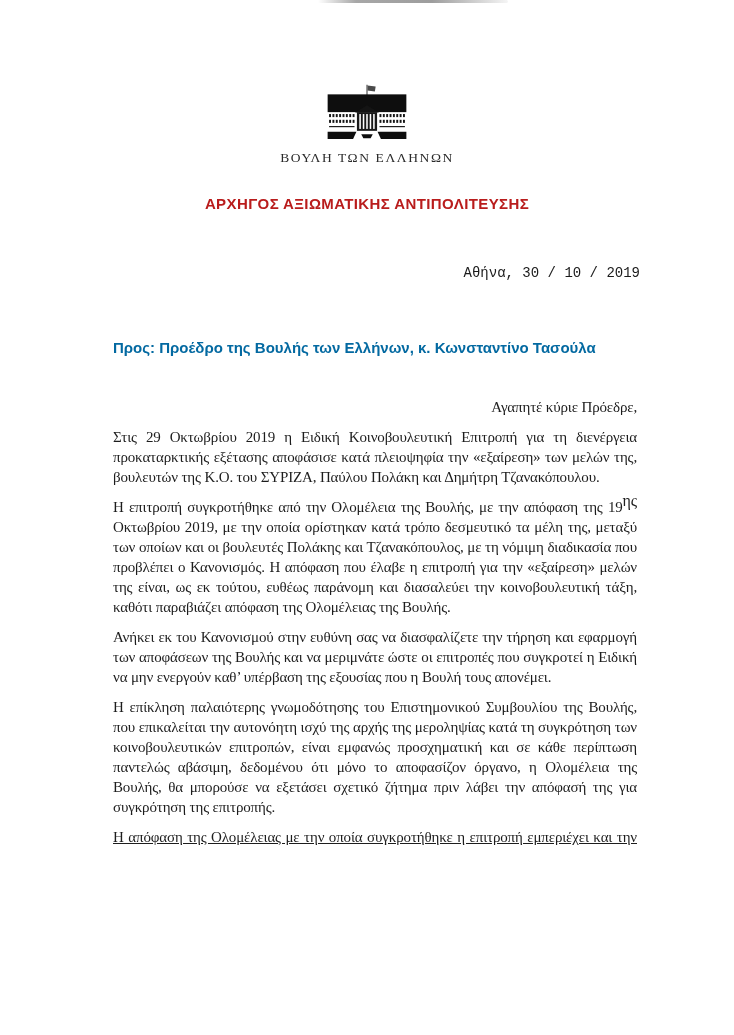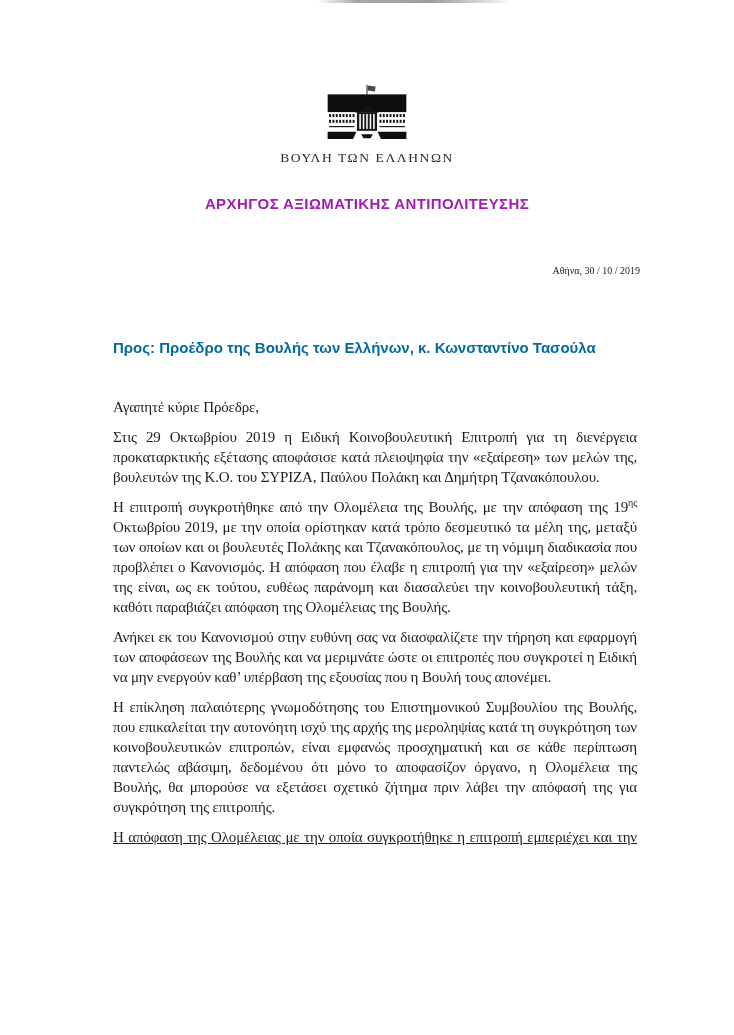--- a/index.html
+++ b/index.html
@@ -48,28 +48,28 @@
   .office-title {
     position: absolute;
     top: 195px;
     left: 0;
     width: 100%;
     text-align: center;
     font-family: "Liberation Sans", "DejaVu Sans", sans-serif;
     font-weight: bold;
     font-size: 15px;
     letter-spacing: 0.4px;
-    color: #a21caf;
+    color: #b91c1c;
   }
   .dateline {
     position: absolute;
     top: 265px;
     right: 94px;
-    font-family: Liberation Serif, serif;
-    font-size: 10px;
+    font-family: Liberation Mono, monospace;
+    font-size: 14px;
     color: #1a1a1a;
   }
   .recipient-line {
     position: absolute;
     top: 339px;
     left: 113px;
     width: 560px;
     font-family: "Liberation Sans", "DejaVu Sans", sans-serif;
     font-weight: bold;
     font-size: 15px;
@@ -81,33 +81,33 @@
     left: 113px;
     width: 524px;
     font-size: 15px;
     line-height: 20px;
     letter-spacing: -0.15px;
     text-align: justify;
     color: #1d1d1d;
   }
   .salutation {
     margin: 0 0 7px 0;
-    text-align: left;
+    text-align: right;
   }
   .letter-body p {
     margin: 10px 0 6px 0;
   }
   .letter-body p.continued {
     
     text-align-last: justify;
     margin-bottom: 0;
     text-decoration: underline;
   }
   sup.ordinal {
-    font-size: 10px;
+    font-size: 16px;
     line-height: 0;
     vertical-align: super;
   }
 </style>
 </head>
 <body>
 
 <div class="page">
 
   <div class="scan-artifact"></div>

